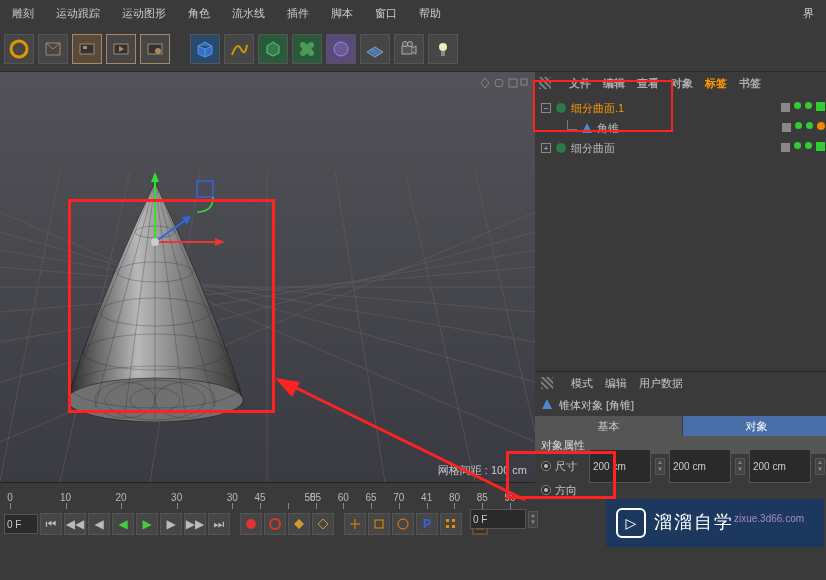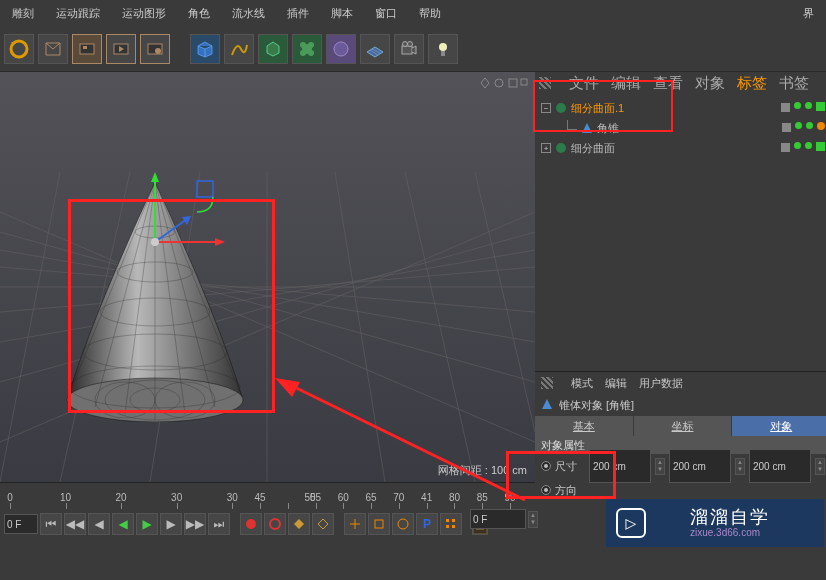--- a/index.html
+++ b/index.html
@@ -38,59 +38,59 @@
 .transport { height:30px; background:#3a3a3a; display:flex; align-items:center; padding:0 4px; gap:2px; }
 .tr-btn { width:22px; height:22px; background:#464646; border:1px solid #555; display:flex; align-items:center; justify-content:center; font-size:12px; color:#bbb; }
 .tr-btn.green { color:#4c4; }
 .tr-btn.red svg circle { fill:#d33; }
 .tr-field { width:34px; height:20px; background:#2a2a2a; border:1px solid #555; color:#ccc; font-size:10px; padding:0 2px; }
 .bottom-strip { height:22px; background:#464646; display:flex; align-items:center; padding:0 8px; }
 
 
 .obj-mgr { height:300px; border-bottom:1px solid #222; display:flex; flex-direction:column; }
 .panel-tabs { height:22px; background:#3a3a3a; display:flex; align-items:center; padding:0 4px; gap:12px; }
-.panel-tabs span { color:#aaa; font-size:15px; cursor:pointer; }
+.panel-tabs span { color:#aaa; font-size:11px; cursor:pointer;font-weight:bold; }
 .panel-tabs span.active { color:#f90; }
 .obj-tree { flex:1; background:#3a3a3a; padding:4px 6px; position:relative; }
 .tree-row { display:flex; align-items:center; height:20px; font-size:11px; }
 .tree-exp { width:10px; height:10px; border:1px solid #888; display:flex; align-items:center; justify-content:center; font-size:8px; margin-right:4px; background:#3a3a3a;}
 .tree-icon { width:12px; height:12px; margin-right:4px; display:inline-block; }
 .tree-label { color:#bbb; }
 .tree-label.sel { color:#f90; }
 .tree-toggles { margin-left:auto; display:flex; gap:4px; }
 .dot-g { width:7px; height:7px; background:#3c3; border-radius:50%; }
 .dot-c { width:9px; height:9px; background:#3c3; }
 .dot-o { width:8px; height:8px; background:#e80; border-radius:50%; }
 .red-box2 { position:absolute; left:-2px; top:-14px; width:140px; height:52px; border:2px solid #f22; }
 
 
 .attr-mgr { flex:1; display:flex; flex-direction:column; }
 .attr-header { height:22px; background:#3a3a3a; display:flex; align-items:center; padding:0 6px; gap:12px; }
 .attr-title { height:22px; background:#3a3a3a; display:flex; align-items:center; padding:0 6px; gap:6px; font-size:11px; }
 .attr-tabs { height:20px; display:flex; }
-.attr-tab { flex:1; text-align:center; font-size:11px; line-height:20px; background:#555; border-right:1px solid #3a3a3a;text-decoration:underline; }
+.attr-tab { flex:1; text-align:center; font-size:11px; line-height:20px; background:#555; border-right:1px solid #3a3a3a; }
 .attr-tab.active { background:#4a6ea8; color:#fff; }
 .attr-section-h { height:18px; background:#555; color:#ddd; font-size:11px; padding:2px 6px; }
 .attr-rows { padding:2px 6px; display:flex; flex-direction:column; gap:4px; position:relative;}
 .attr-row { display:flex; align-items:center; gap:4px; height:20px; }
 .radio { width:10px; height:10px; border:1px solid #888; border-radius:50%; background:#2a2a2a; position:relative; }
 .radio.on::after { content:""; position:absolute; left:2px; top:2px; width:4px; height:4px; background:#bbb; border-radius:50%; }
 .attr-label { width:30px; font-size:11px; }
 .num-field { width:62px; height:17px; background:#2a2a2a; border:1px solid #555; color:#ccc; font-size:10px; padding:16px 3px; display:flex; align-items:center; }
 .spin { width:10px; height:17px; background:#444; border:1px solid #555; display:flex; flex-direction:column; }
 .spin span { flex:1; font-size:6px; text-align:center; color:#888; }
 .red-box3 { position:absolute; left:-29px; top:-3px; width:110px; height:48px; border:3px solid #f22; }
 
 
 .arrow-svg { position:absolute; left:0; top:0; width:826px; height:580px; pointer-events:none; }
 
 
 .watermark { position:absolute; right:2px; bottom:33px; width:218px; height:48px; background:rgba(26,56,98,0.92); display:flex; align-items:center; padding:0 10px; gap:8px; color:#fff; }
 .wm-logo { width:30px; height:30px; border:2px solid #fff; border-radius:6px; display:flex; align-items:center; justify-content:center; font-size:14px; }
-.wm-text { display:flex; flex-direction:column; line-height:1.1;margin-left:36px; }
+.wm-text { display:flex; flex-direction:row; line-height:1.1; }
 .wm-main { font-size:18px; letter-spacing:2px; }
 .wm-sub { font-size:10px; color:#a8c; }
 
 .stripes { width:12px; height:12px; background:repeating-linear-gradient(45deg,#777 0 2px,#3a3a3a 2px 4px); display:inline-block; margin-right:6px;}
 </style>
 </head>
 <body>
 
 <div class="menubar">
   <span>雕刻</span>
@@ -442,21 +442,20 @@
         <span>用户数据</span>
       </div>
       <div class="attr-title">
         <span><svg width="12" height="12">
               <polygon points="6,1 11,11 1,11" fill="#4a8ad0"></polygon>
             </svg></span>
         <span>锥体对象 [角锥]</span>
       </div>
       <div class="attr-tabs">
         <div class="attr-tab">基本</div>
-        <div class="attr-tab">坐标</div>
         <div class="attr-tab active">对象</div>
       </div>
       <div class="attr-section-h">对象属性</div>
       <div class="attr-rows">
         <div class="red-box3"></div>
         <div class="attr-row">
           <span class="radio on"></span>
           <span class="attr-label">尺寸</span>
           <span class="num-field">200 cm</span>
             <span class="spin">

